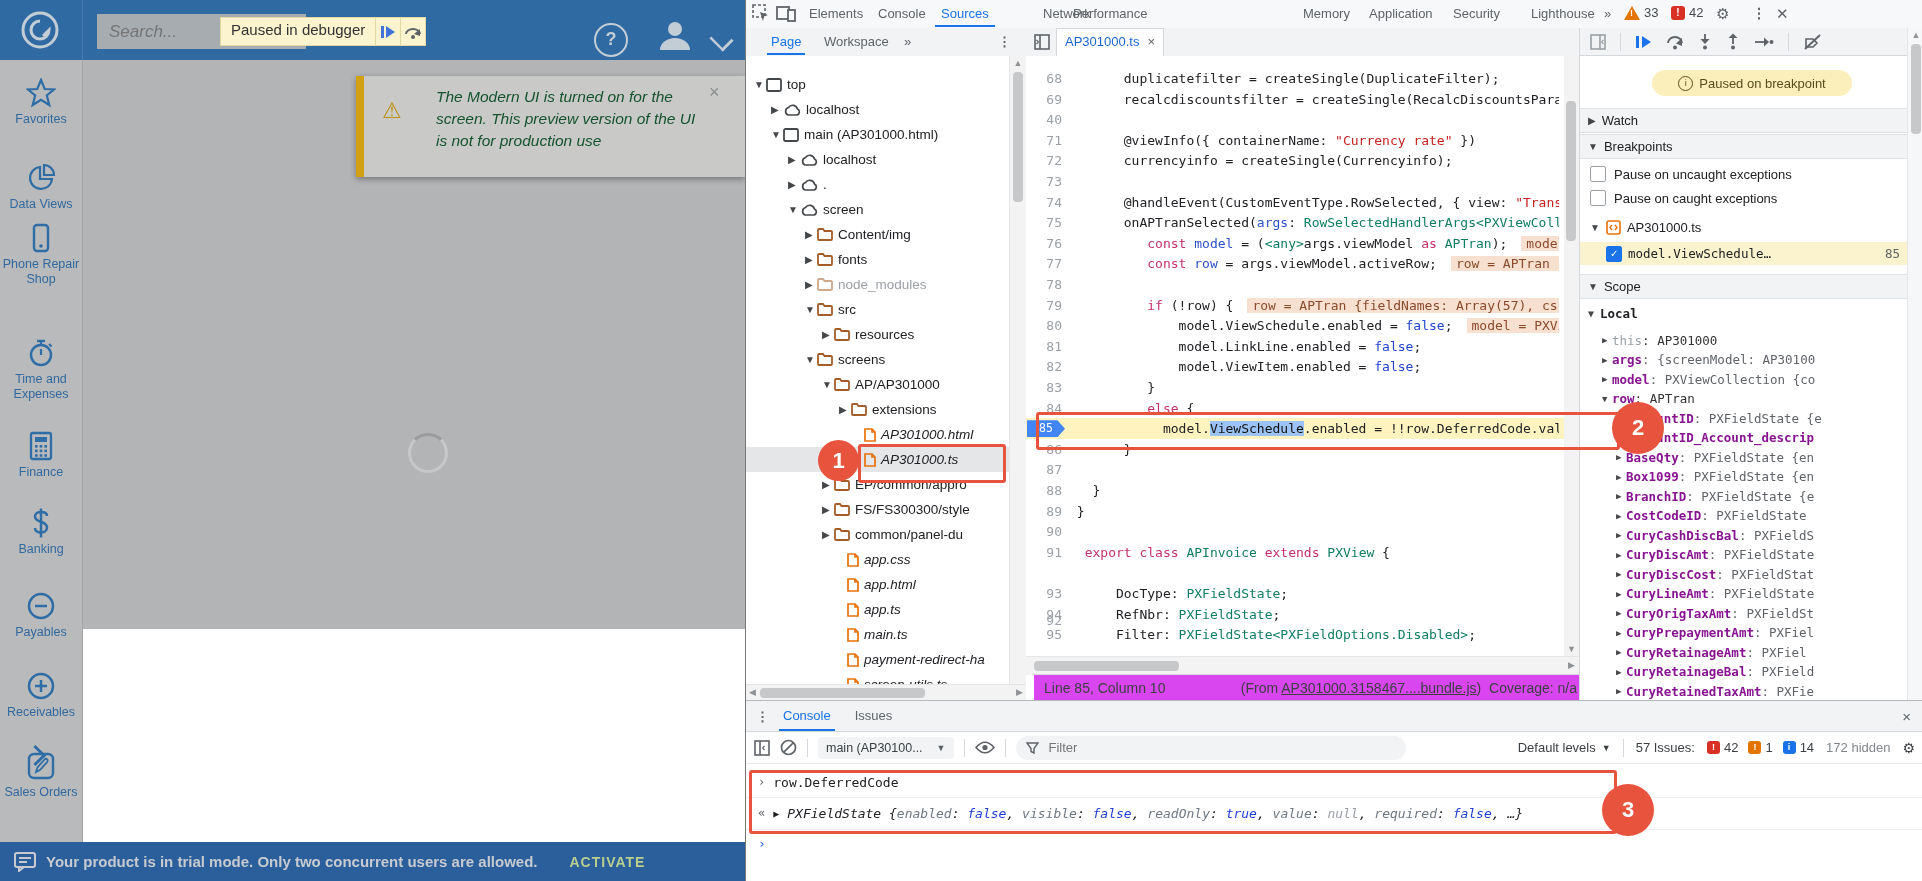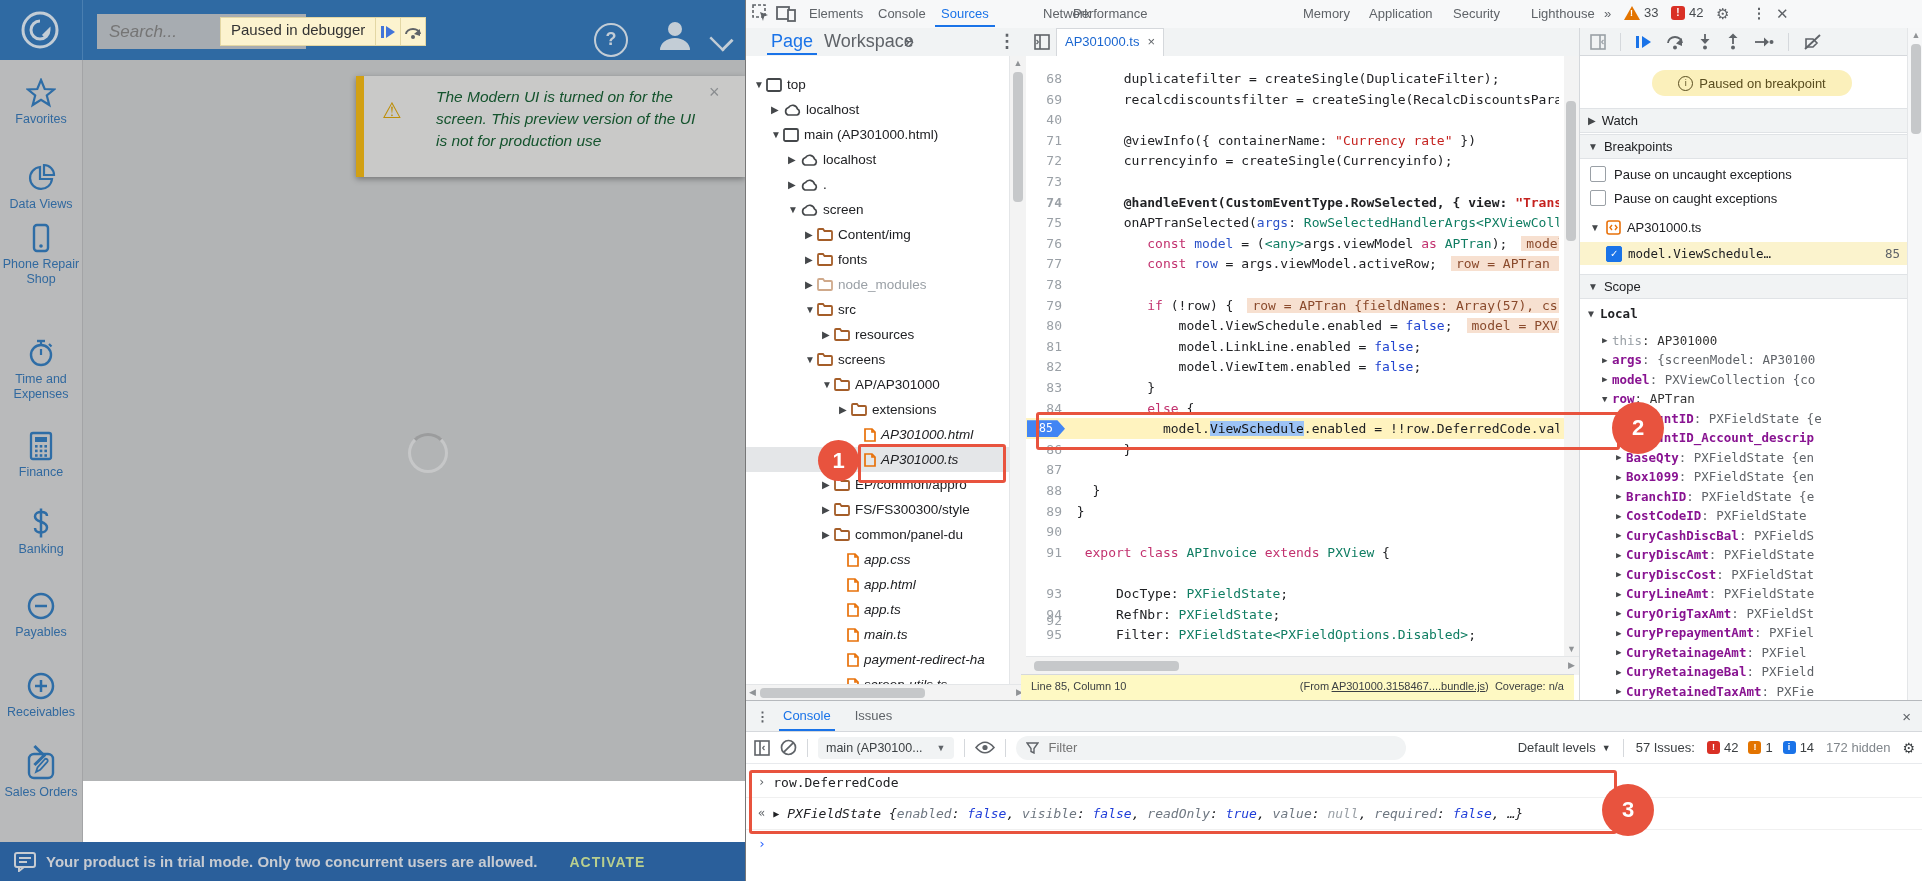--- a/index.html
+++ b/index.html
@@ -1,21 +1,21 @@
 <!DOCTYPE html>
 <html><head>
 <meta charset="utf-8">
 <style>
   html,body{margin:0;padding:0;background:#888;}
   #stage{position:relative;width:1922px;height:881px;overflow:hidden;background:#fff;
     font-family:"Liberation Sans",sans-serif;color:#202124;font-size:13px;}
   .abs{position:absolute;}
   svg{display:block;}
   
-  #app{left:0;top:0;width:745px;height:781px;background:#b2b4b5;}
+  #app{left:0;top:0;width:745px;height:629px;background:#b2b4b5;}
   #app-header{left:0;top:0;width:745px;height:60px;background:#2f6aa3;}
   #app-logo{left:14px;top:8px;width:52px;height:44px;}
   .hdr-sep{top:0;width:1px;height:60px;background:#4a7fb1;}
   #search-box{left:97px;top:14px;width:185px;height:35px;background:#a7acb1;border:none;
     font-style:italic;font-size:17px;color:#4e5459;padding:0 12px;font-family:"Liberation Sans",sans-serif;}
   #paused-banner{left:220px;top:17px;height:27px;background:#fcf3cf;border:1px solid #e3d7a4;display:flex;align-items:stretch;}
   #paused-banner .pb-text{padding:3px 10px 0 10px;font-size:15px;color:#333;}
   .pb-btn{width:24px;display:flex;align-items:center;justify-content:center;border-left:1px solid #e3d7a4;}
   #help-icon{left:594px;top:23px;width:30px;height:30px;border:2px solid #c3cdd6;border-radius:50%;
     color:#c3cdd6;font-size:18px;font-weight:bold;text-align:center;line-height:28px;}
@@ -45,21 +45,21 @@
   .mtab.sel::after{content:"";position:absolute;left:-6px;right:-6px;bottom:0;height:2px;background:#1a73e8;}
   #mt-more{left:855px;top:6px;color:#5f6368;font-size:13px;}
   #warn-badge{left:878px;top:5px;display:flex;align-items:center;gap:4px;color:#474b4f;font-size:13px;}
   #err-badge{left:925px;top:5px;display:flex;align-items:center;gap:4px;color:#474b4f;font-size:13px;}
   .tri-warn{width:0;height:0;border-left:8px solid transparent;border-right:8px solid transparent;border-bottom:14px solid #e37400;position:relative;}
   .tri-warn::after{content:"!";position:absolute;left:-2px;top:2px;color:#fff;font-size:9px;font-weight:bold;}
   .sq-err{width:14px;height:14px;background:#d93025;border-radius:3px;color:#fff;font-size:10px;font-weight:bold;text-align:center;line-height:14px;}
   #dt-gear{left:970px;}#dt-kebab{left:1006px;}#dt-close{left:1030px;}
   
   #nav-row{left:0;top:28px;width:280px;height:28px;background:#f1f3f4;border-bottom:1px solid #d5d8dc;border-right:1px solid #d5d8dc;}
-  .nav-tab{position:absolute;top:0;height:27px;line-height:27px;font-size:18px;color:#5f6368;text-align:right;}
+  .nav-tab{position:absolute;top:0;height:27px;line-height:27px;font-size:13px;color:#5f6368;text-align:right;}
   .nav-tab.sel{color:#1a73e8;}
   .nav-tab.sel::after{content:"";position:absolute;left:-4px;right:-4px;bottom:0;height:2px;background:#1a73e8;}
   #tab-row{left:280px;top:28px;width:553px;height:28px;background:#f1f3f4;border-bottom:1px solid #d5d8dc;}
   #file-tab{position:absolute;left:30px;top:0;height:27px;background:#fff;border:1px solid #d5d8dc;border-bottom:none;
     padding:0 8px;line-height:26px;color:#1a66d0;font-size:13px;}
   #file-tab .tclose{color:#5f6368;margin-left:8px;font-style:normal;}
   
   #tree-pane{left:0;top:56px;width:280px;height:644px;background:#fff;border-right:1px solid #d5d8dc;overflow:hidden;}
   .trow{position:absolute;left:0;width:262px;height:25px;display:flex;align-items:center;white-space:nowrap;overflow:hidden;font-size:13.5px;color:#202124;cursor:pointer;}
   .trow .arrow{width:10px;font-size:10px;color:#44474a;flex:0 0 10px;}
@@ -75,21 +75,21 @@
   .cline .ctext{position:absolute;left:43px;top:0;width:490px;overflow:hidden;white-space:pre;color:#202124;}
   .cline.paused{background:#fff3bf;}
   .gut-tag{position:absolute;left:1px;top:2px;width:38px;height:17px;background:#4285f4;color:#fff;font-size:11.5px;line-height:17px;text-align:center;
     clip-path:polygon(0 0,80% 0,100% 50%,80% 100%,0 100%);font-family:"DejaVu Sans Mono",monospace;}
   .tk-k{color:#c2316e;}.tk-v{color:#2c52c8;}.tk-t{color:#0f7d62;}.tk-s{color:#c5221f;}.tk-a{color:#2144d0;}
   .tk-sel{background:#9cc3f5;color:#111;}
   .hintchip{background:#f7e0d0;color:#8a4a2c;padding:0 5px;margin-left:14px;}
   
   .sbv{background:#f3f3f3;}
   .thumb{background:#c6c8ca;border-radius:4px;}
-  #ed-status{left:275px;top:674px;width:553px;height:26px;background:#fef9c3;border-top:1px solid #d5d8dc;font-size:11px;color:#3c4043;}
+  #ed-status{left:288px;top:674px;width:553px;height:26px;background:#d946ef;border-top:1px solid #d5d8dc;font-size:14px;color:#3c4043;}
   #ed-status a{color:#3c4043;text-decoration:underline;}
   
   #dbg{left:833px;top:28px;width:344px;height:672px;background:#fff;border-left:1px solid #d5d8dc;}
   #dbg-toolbar{position:absolute;left:0;top:0;width:344px;height:28px;background:#f1f3f4;border-bottom:1px solid #d5d8dc;display:flex;align-items:center;gap:14px;padding-left:10px;box-sizing:border-box;}
   .dbg-sep{width:1px;height:18px;background:#d5d8dc;}
   #paused-pill{position:absolute;left:50%;transform:translateX(-50%);top:42px;width:200px;height:26px;background:#fbf0bb;border-radius:13px;
     color:#594d1f;font-size:13px;display:flex;align-items:center;justify-content:center;gap:6px;}
   .dbg-sec{position:absolute;left:0;width:330px;height:25px;background:#f1f3f4;border-top:1px solid #e0e3e6;border-bottom:1px solid #e0e3e6;
     display:flex;align-items:center;padding-left:8px;font-size:13px;color:#202124;gap:6px;box-sizing:border-box;}
   .dbg-sec .arrow,#local-row .arrow{font-size:10px;color:#44474a;}
@@ -588,21 +588,21 @@
       <div style="position:absolute;right:3px;top:2px;color:#909396;font-size:9px">▶</div>
     </div>
 
     <div id="editor" class="abs">
         <div class="cline" style="top: 12px;"><span class="gut">68</span><span class="ctext"><span>       duplicatefilter = createSingle(DuplicateFilter);</span></span></div>
         <div class="cline" style="top: 32.6px;"><span class="gut">69</span><span class="ctext"><span>       recalcdiscountsfilter = createSingle(RecalcDiscountsParamFi</span></span></div>
         <div class="cline" style="top: 53.2px;"><span class="gut">40</span><span class="ctext"></span></div>
         <div class="cline" style="top: 73.8px;"><span class="gut">71</span><span class="ctext"><span>       @viewInfo({ containerName: </span><span class="tk-s">"Currency rate"</span><span> })</span></span></div>
         <div class="cline" style="top: 94.4px;"><span class="gut">72</span><span class="ctext"><span>       currencyinfo = createSingle(Currencyinfo);</span></span></div>
         <div class="cline" style="top: 115px;"><span class="gut">73</span><span class="ctext"></span></div>
-        <div class="cline" style="top: 135.6px; font-weight: bold;"><span class="gut">74</span><span class="ctext"><span>       @handleEvent(CustomEventType.RowSelected, { view: </span><span class="tk-s">"Transact</span></span></div>
+        <div class="cline" style="top: 135.6px;"><span class="gut">74</span><span class="ctext"><span>       @handleEvent(CustomEventType.RowSelected, { view: </span><span class="tk-s">"Transact</span></span></div>
         <div class="cline" style="top: 156.2px;"><span class="gut">75</span><span class="ctext"><span>       onAPTranSelected(</span><span class="tk-v">args</span><span>: </span><span class="tk-t">RowSelectedHandlerArgs&lt;PXViewCollect</span></span></div>
         <div class="cline" style="top: 176.8px;"><span class="gut">76</span><span class="ctext"><span>          </span><span class="tk-k">const</span><span> </span><span class="tk-v">model</span><span> = (</span><span class="tk-t">&lt;any&gt;</span><span>args.viewModel </span><span class="tk-k">as</span><span> </span><span class="tk-t">APTran</span><span>);</span><span class="hintchip">model =</span></span></div>
         <div class="cline" style="top: 197.4px;"><span class="gut">77</span><span class="ctext"><span>          </span><span class="tk-k">const</span><span> </span><span class="tk-v">row</span><span> = args.viewModel.activeRow;</span><span class="hintchip">row = APTran {fi</span></span></div>
         <div class="cline" style="top: 218px;"><span class="gut">78</span><span class="ctext"></span></div>
         <div class="cline" style="top: 238.6px;"><span class="gut">79</span><span class="ctext"><span>          </span><span class="tk-k">if</span><span> (!row) {</span><span class="hintchip">row = APTran {fieldNames: Array(57), cssCu</span></span></div>
         <div class="cline" style="top: 259.2px;"><span class="gut">80</span><span class="ctext"><span>              model.ViewSchedule.enabled = </span><span class="tk-a">false</span><span>;</span><span class="hintchip">model = PXView</span></span></div>
         <div class="cline" style="top: 279.8px;"><span class="gut">81</span><span class="ctext"><span>              model.LinkLine.enabled = </span><span class="tk-a">false</span><span>;</span></span></div>
         <div class="cline" style="top: 300.4px;"><span class="gut">82</span><span class="ctext"><span>              model.ViewItem.enabled = </span><span class="tk-a">false</span><span>;</span></span></div>
         <div class="cline" style="top: 321px;"><span class="gut">83</span><span class="ctext"><span>          }</span></span></div>
         <div class="cline" style="top: 341.6px;"><span class="gut">84</span><span class="ctext"><span>          </span><span class="tk-k">else</span><span> {</span></span></div>

